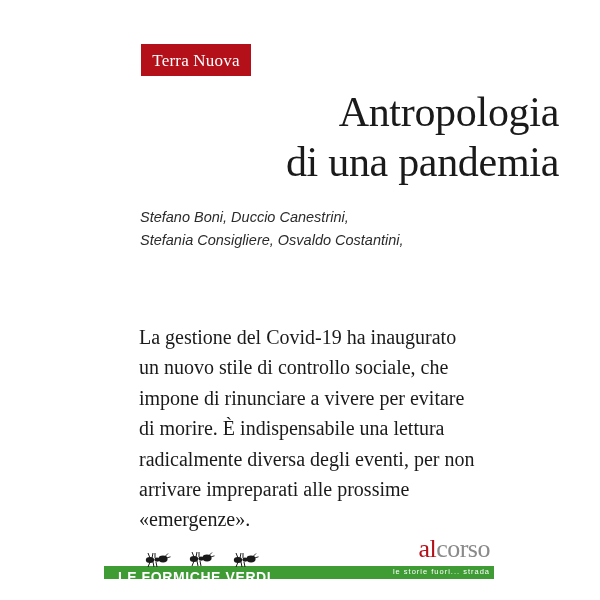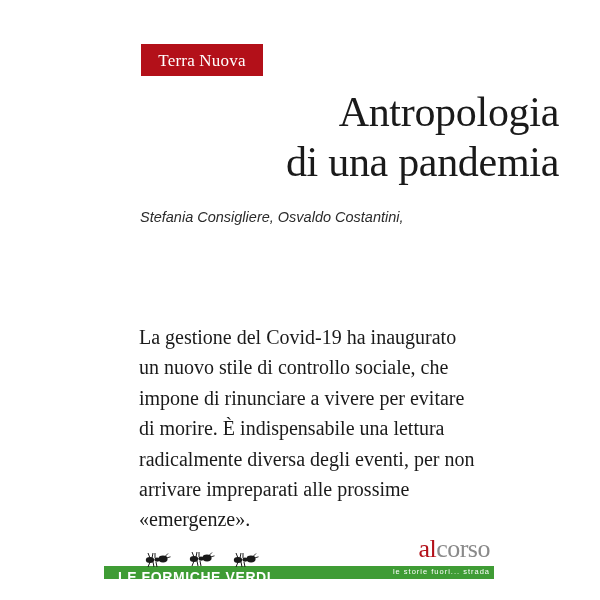--- a/index.html
+++ b/index.html
@@ -25,21 +25,21 @@
     position: absolute;
     left: 0;
     top: 22px;
     width: 600px;
     height: 44px;
   }
   .publisher-logo {
     position: absolute;
     left: 141px;
     top: 22px;
-    width: 122px;
+    width: 110px;
     height: 32px;
     background: #b31019;
     display: flex;
     align-items: center;
     justify-content: center;
   }
   .publisher-logo .logo-text {
     color: #ffffff;
     font-family: "Liberation Serif", serif;
     font-size: 17px;
@@ -169,20 +169,21 @@
       <span class="logo-text">Terra Nuova</span>
     </div>
   </div>
 
   <div class="title">
     <span class="line">Antropologia</span>
     <span class="line">di una pandemia</span>
   </div>
 
   <div class="authors">
+    <span class="line">Stefano Boni, Duccio Canestrini,</span>
     <span class="line">Stefania Consigliere, Osvaldo Costantini,</span>
   </div>
 
   <div class="blurb">La gestione del Covid-19 ha inaugurato un nuovo stile di controllo sociale, che impone di rinunciare a vivere per evitare di morire. È indispensabile una lettura radicalmente diversa degli eventi, per non arrivare impreparati alle prossime «emergenze».</div>
 
   <div class="bottom-band">
     <div class="green-bar"></div>
     <div class="imprint-left">LE FORMICHE VERDI</div>
 
     <svg class="ants" viewBox="0 0 140 30">

